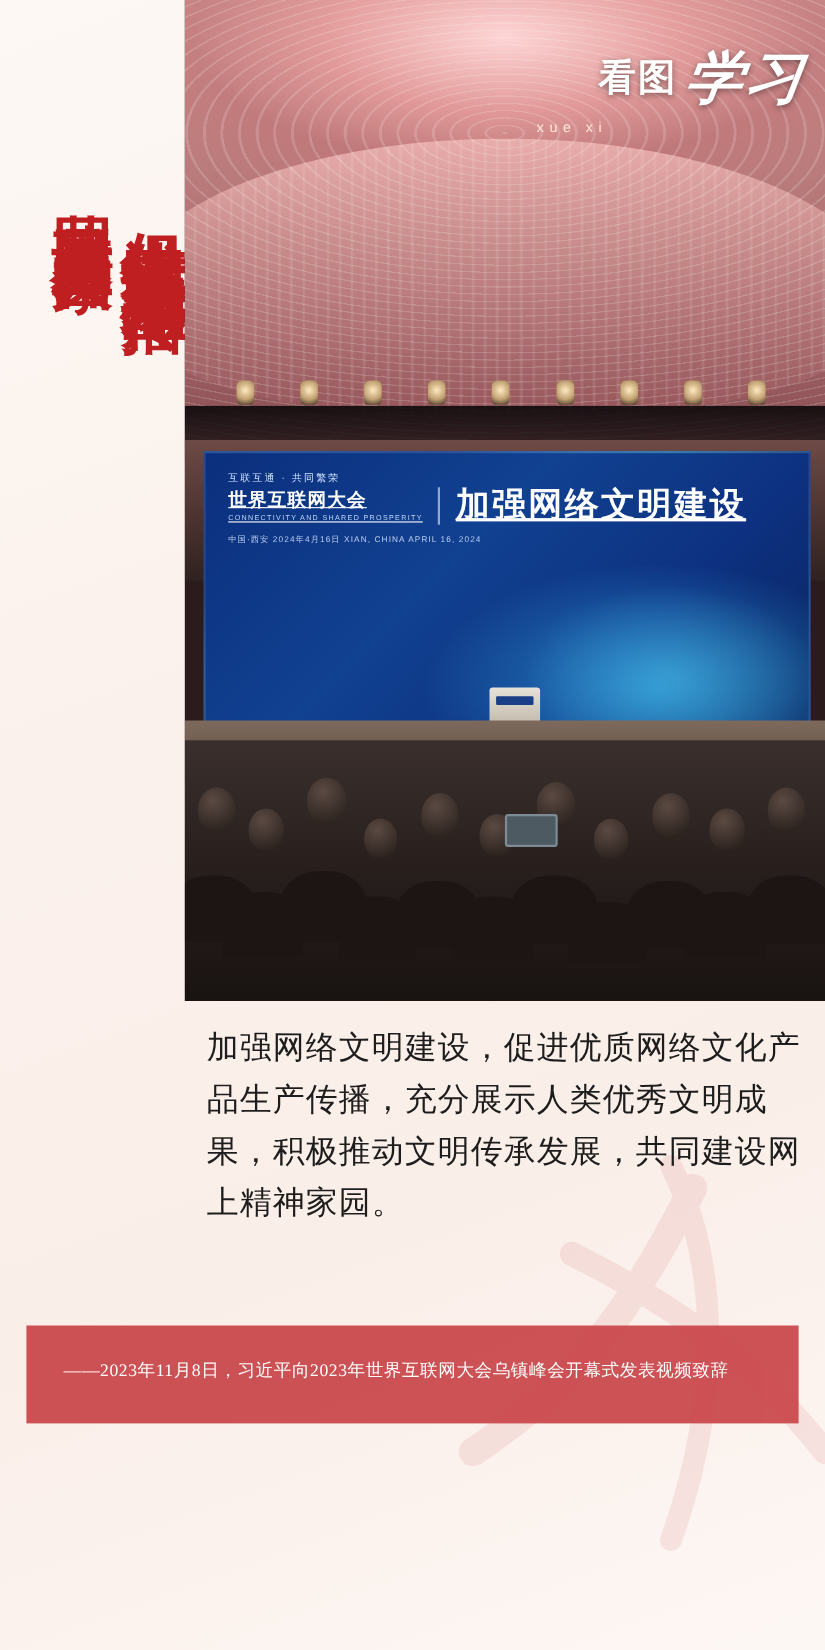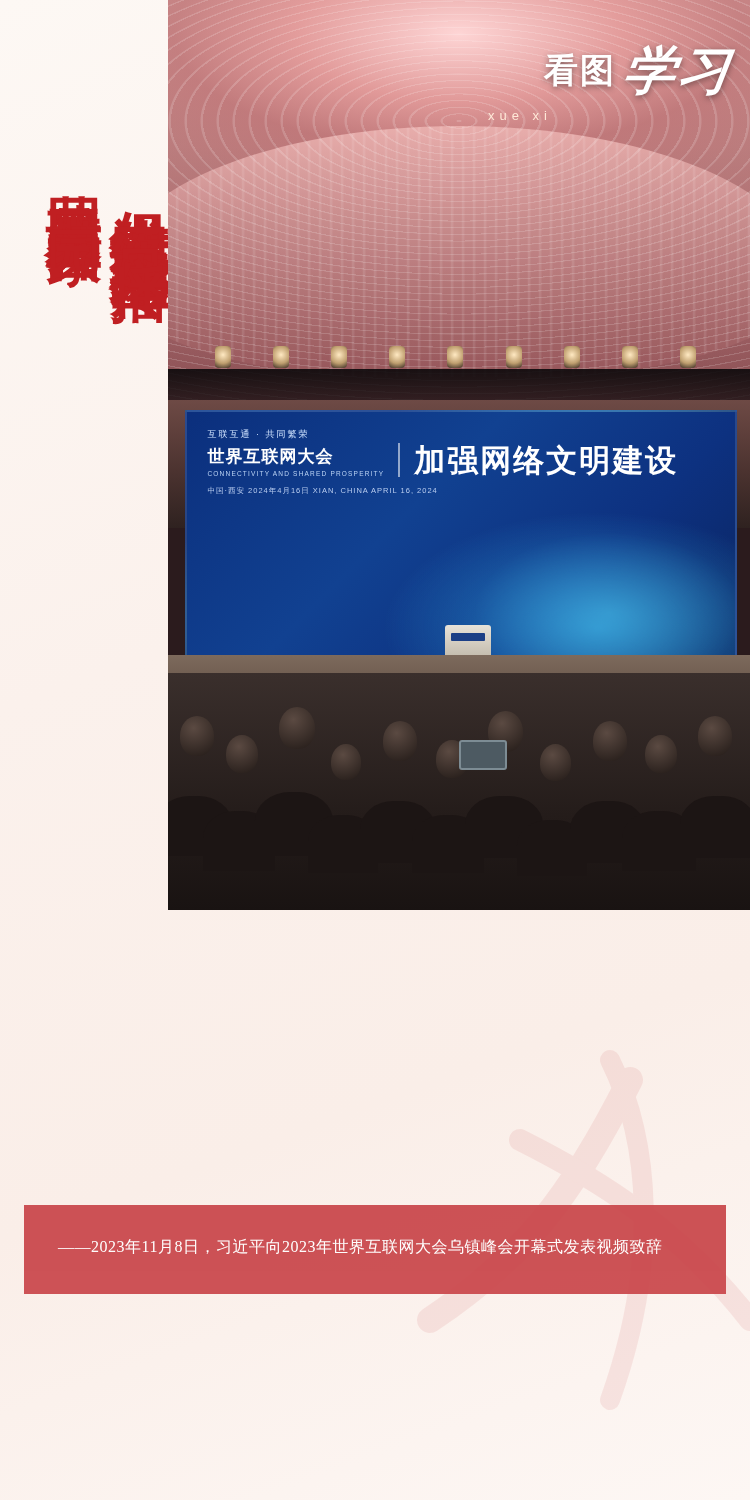--- a/index.html
+++ b/index.html
@@ -141,22 +141,23 @@
     box-sizing: border-box;
   }
   .scr-topline {
     font-size: 9px;
     letter-spacing: 2px;
     color: #cfe3ff;
     margin-bottom: 2px;
   }
   .scr-row {
     display: flex;
-    align-items: center;
+    align-items: flex-start;
     gap: 10px;
+    text-decoration: underline;
   }
   .scr-left {
     display: flex;
     flex-direction: column;
   }
   .scr-cn-small {
     font-family: "Liberation Serif", serif;
     font-size: 17px;
     font-weight: bold;
     letter-spacing: 1px;
@@ -415,17 +416,18 @@
 
     <div class="badge">
       <div class="badge-row">
         <div class="badge-kan">看图</div>
         <div class="badge-script">学习</div>
       </div>
       <div class="badge-pinyin">xue xi</div>
     </div>
   </div>
 
+  <div class="body-text">加强网络文明建设，促进优质网络文化产品生产传播，充分展示人类优秀文明成果，积极推动文明传承发展，共同建设网上精神家园。</div>
 
   <div class="quote-box">——2023年11月8日，习近平向2023年世界互联网大会乌镇峰会开幕式发表视频致辞</div>
 
 
 </div>
 
 </body></html>

